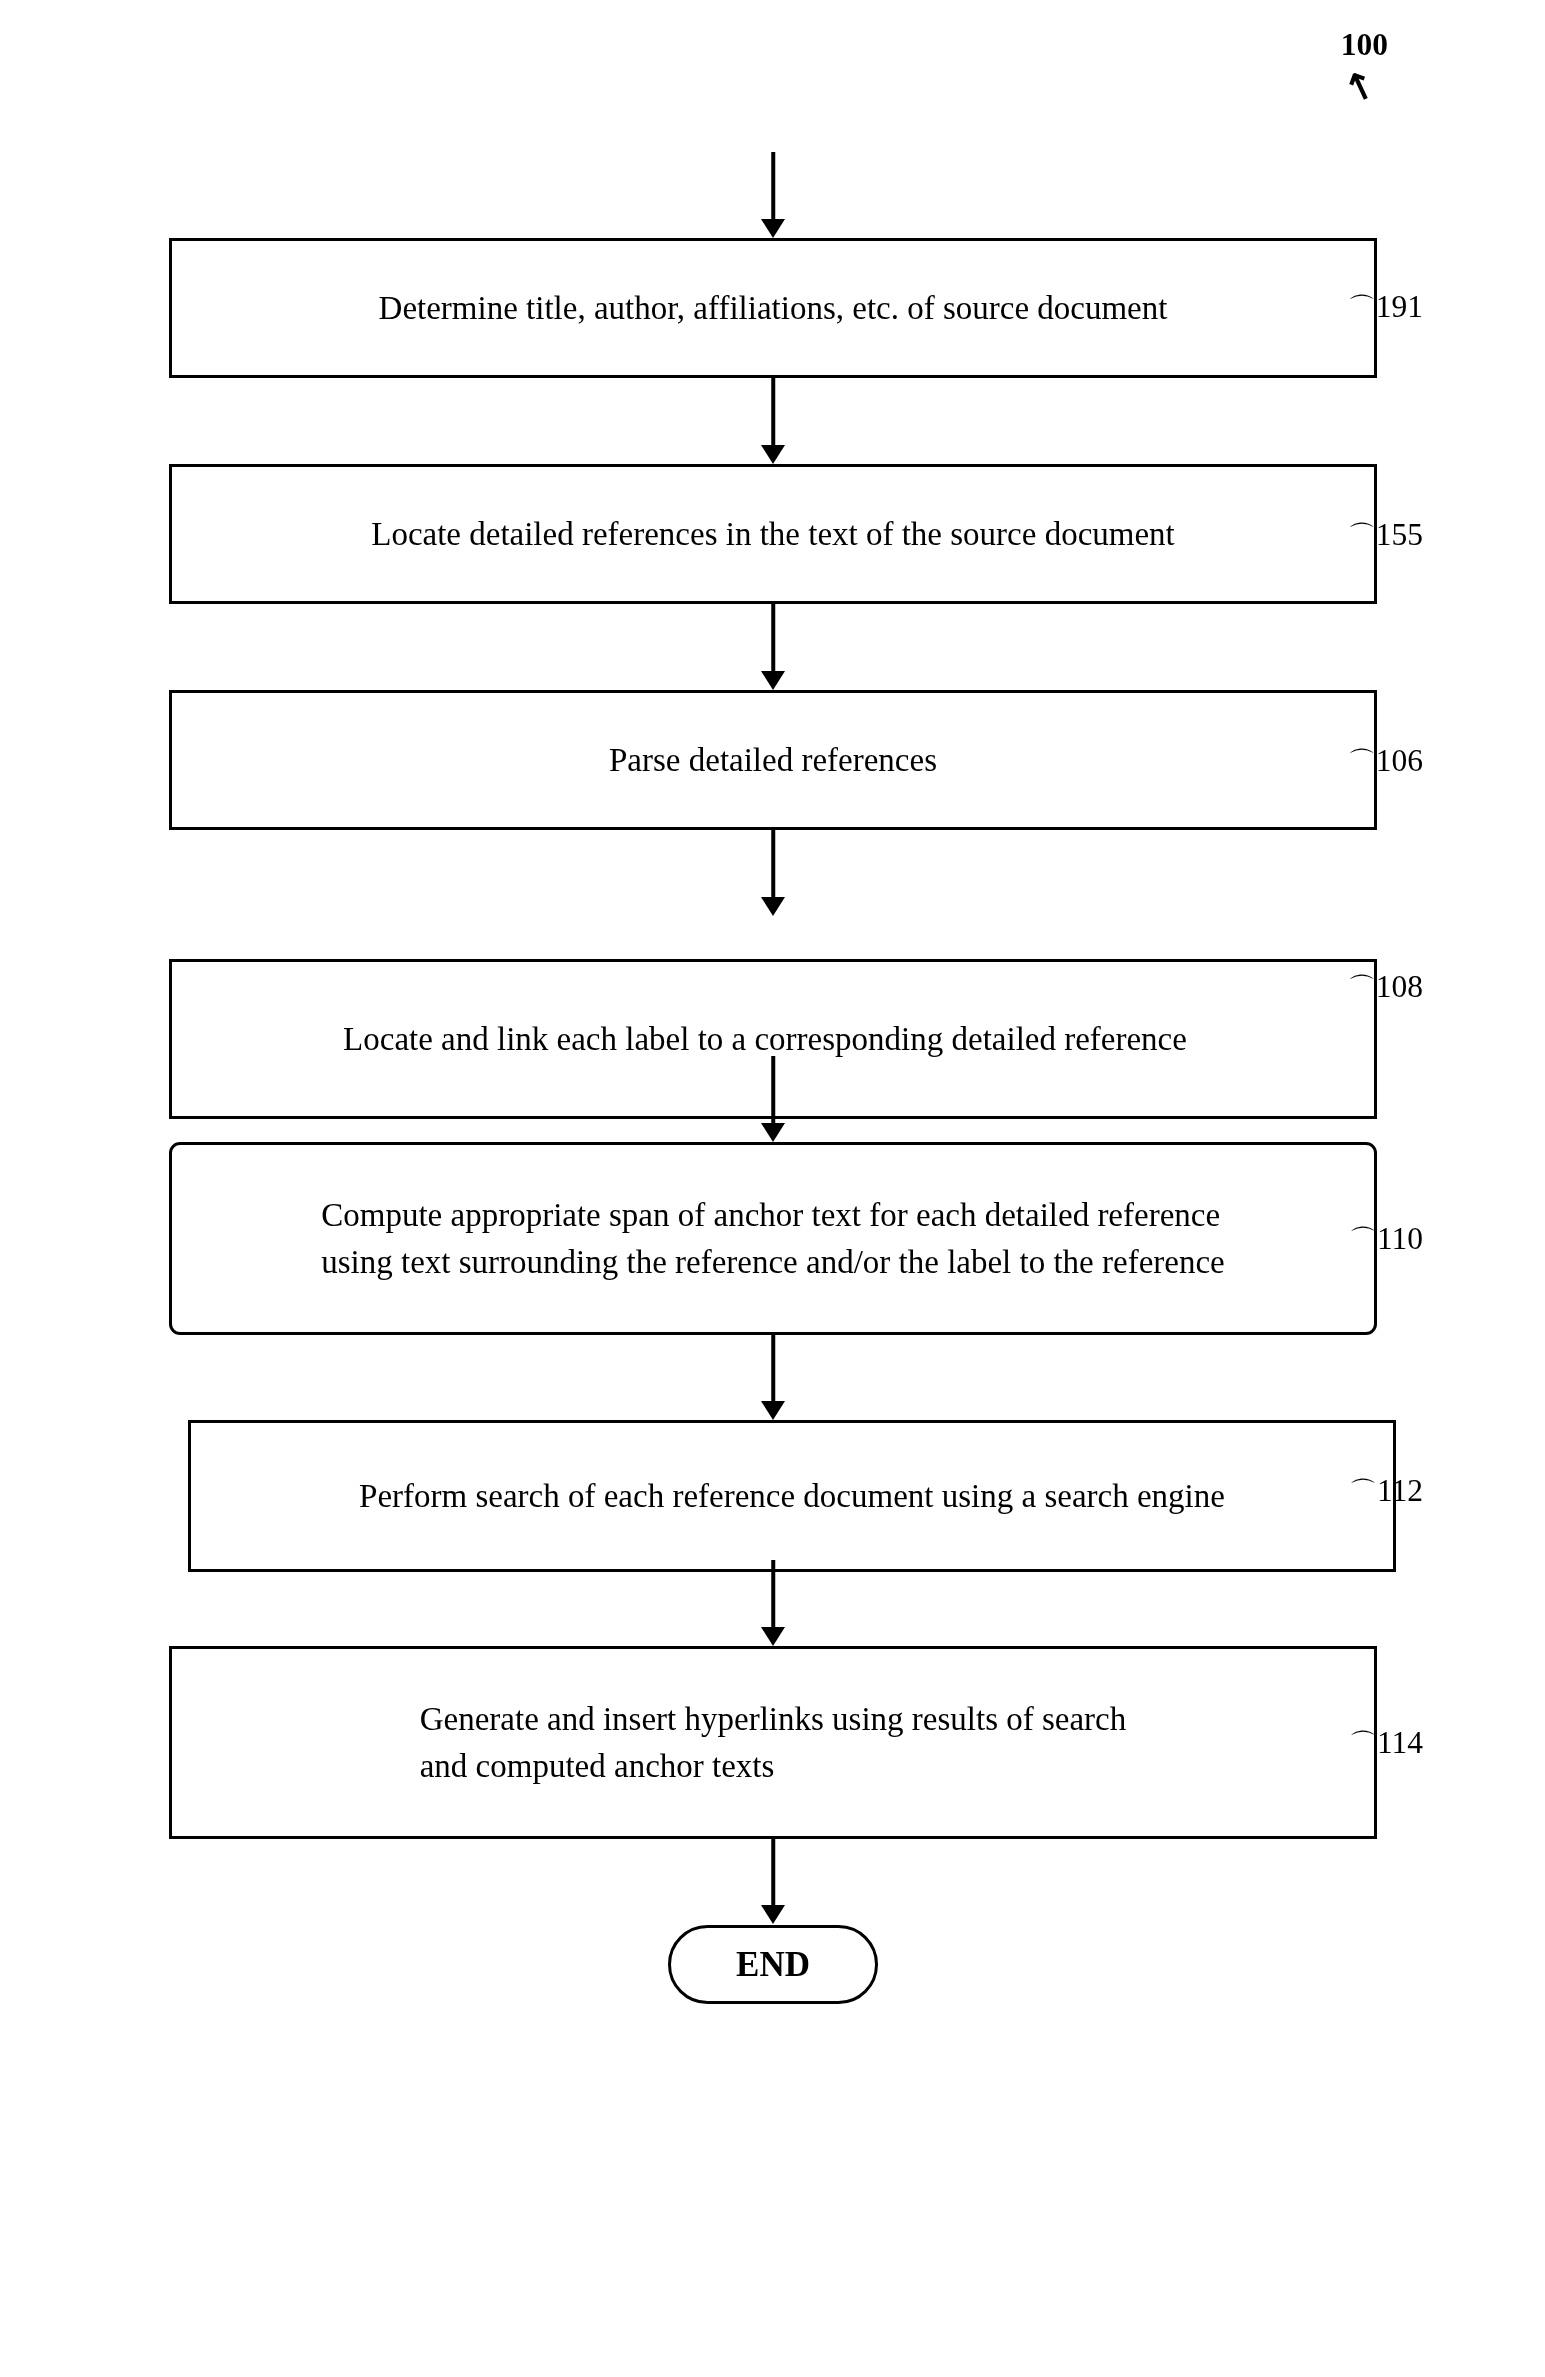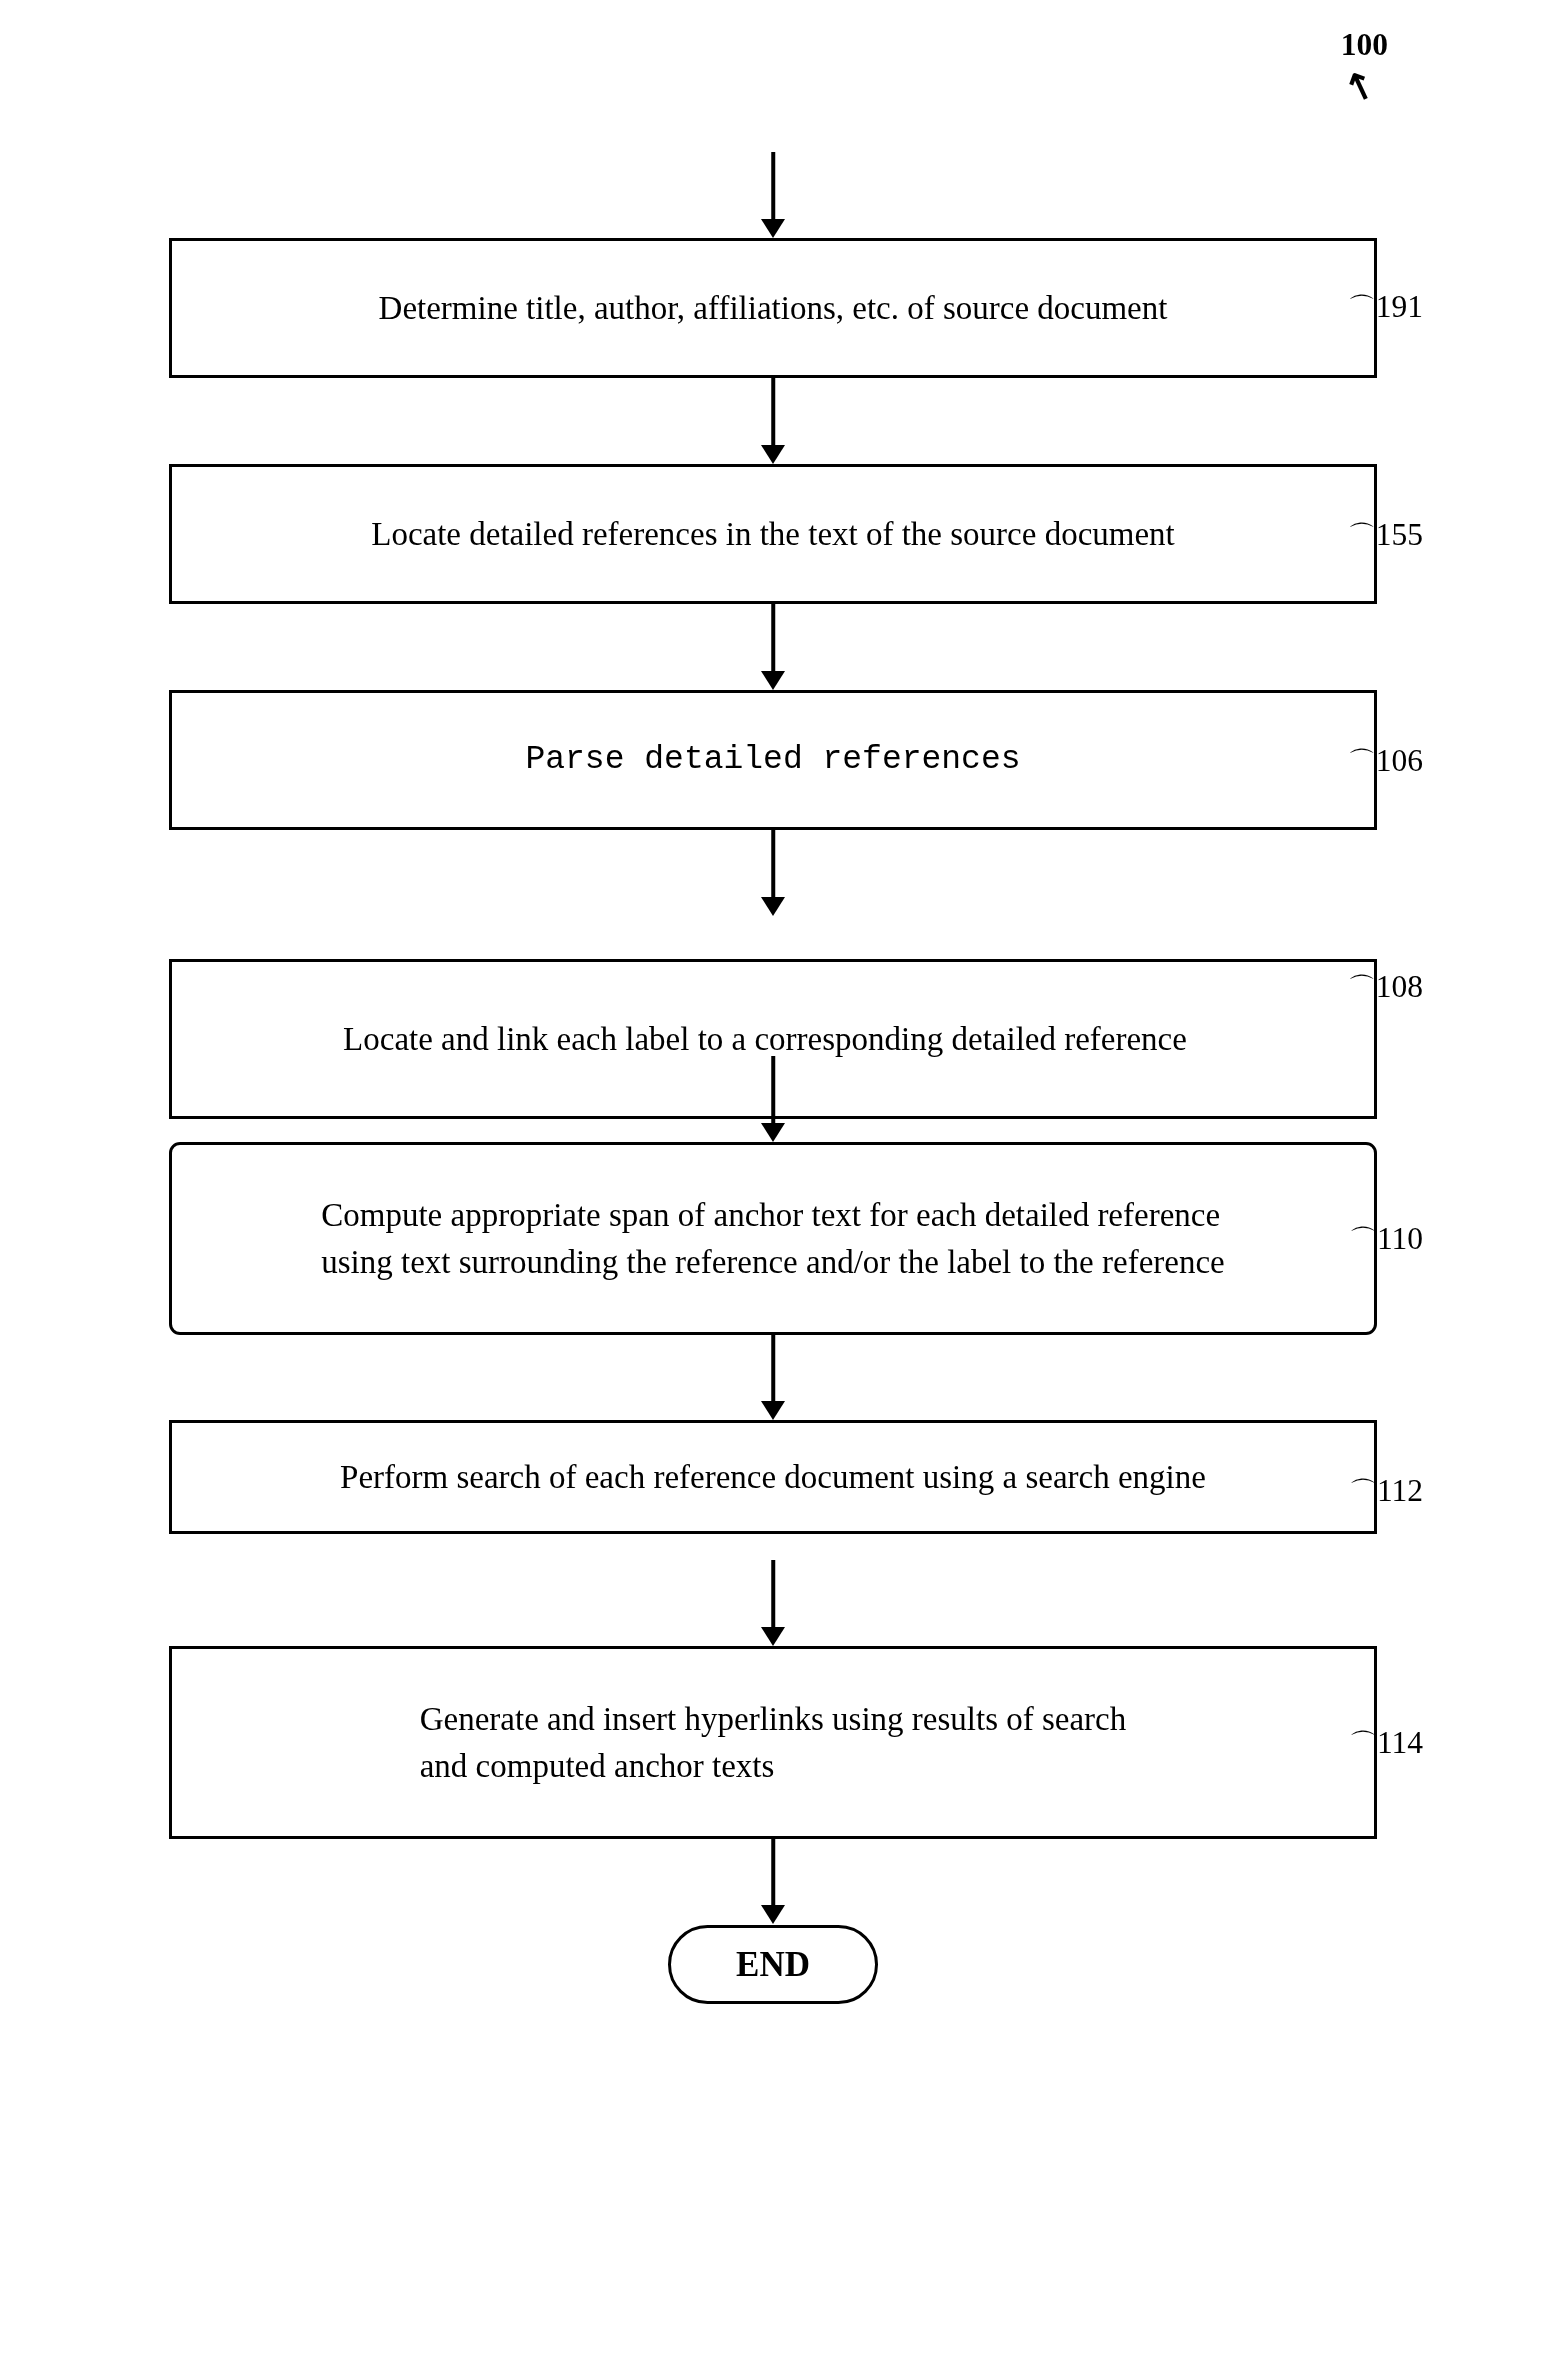--- a/index.html
+++ b/index.html
@@ -146,21 +146,21 @@
   <div class="flow-box" style="top: 464px; height: 140px;">
     <span>Locate detailed references in the text of the source document</span>
   </div>
   <div class="step-label" style="top: 517px; right: 123px;">
     <span style="font-size:28px;">⌒</span><span>155</span>
   </div>
 
   <div class="arrow-line" style="top: 604px; height: 70px;"></div>
   <div class="arrow-head" style="top: 671px;"></div>
 
-  <div class="flow-box" style="top: 690px; height: 140px; font-family: Liberation Mono, monospace;">
+  <div class="flow-box" style="top: 690px; height: 140px;">
     <span>Parse detailed references</span>
   </div>
   <div class="step-label" style="top: 743px; right: 123px;">
     <span style="font-size:28px;">⌒</span><span>106</span>
   </div>
 
   <div class="arrow-line" style="top: 830px; height: 70px;"></div>
   <div class="arrow-head" style="top: 897px;"></div>
 
   <div class="flow-box" style="top: 959px; height: 160px; padding-left: 19px;">
@@ -177,21 +177,21 @@
     <span style="white-space: pre-line;">Compute appropriate span of anchor text for each detailed reference
 using text surrounding the reference and/or the label to the reference</span>
   </div>
   <div class="step-label" style="top: 1221px; right: 123px;">
     <span style="font-size:28px;">⌒</span><span>110</span>
   </div>
 
   <div class="arrow-line" style="top: 1335px; height: 70px;"></div>
   <div class="arrow-head" style="top: 1401px;"></div>
 
-  <div class="flow-box" style="top: 1420px; height: 114px;">
+  <div class="flow-box" style="top: 1420px; height: 152px; margin-left: 19px;">
     <span>Perform search of each reference document using a search engine</span>
   </div>
   <div class="step-label" style="top: 1473px; right: 123px;">
     <span style="font-size:28px;">⌒</span><span>112</span>
   </div>
 
   <div class="arrow-line" style="top: 1560px; height: 70px;"></div>
   <div class="arrow-head" style="top: 1627px;"></div>
 
   <div class="flow-box" style="top: 1646px; height: 193px;">

